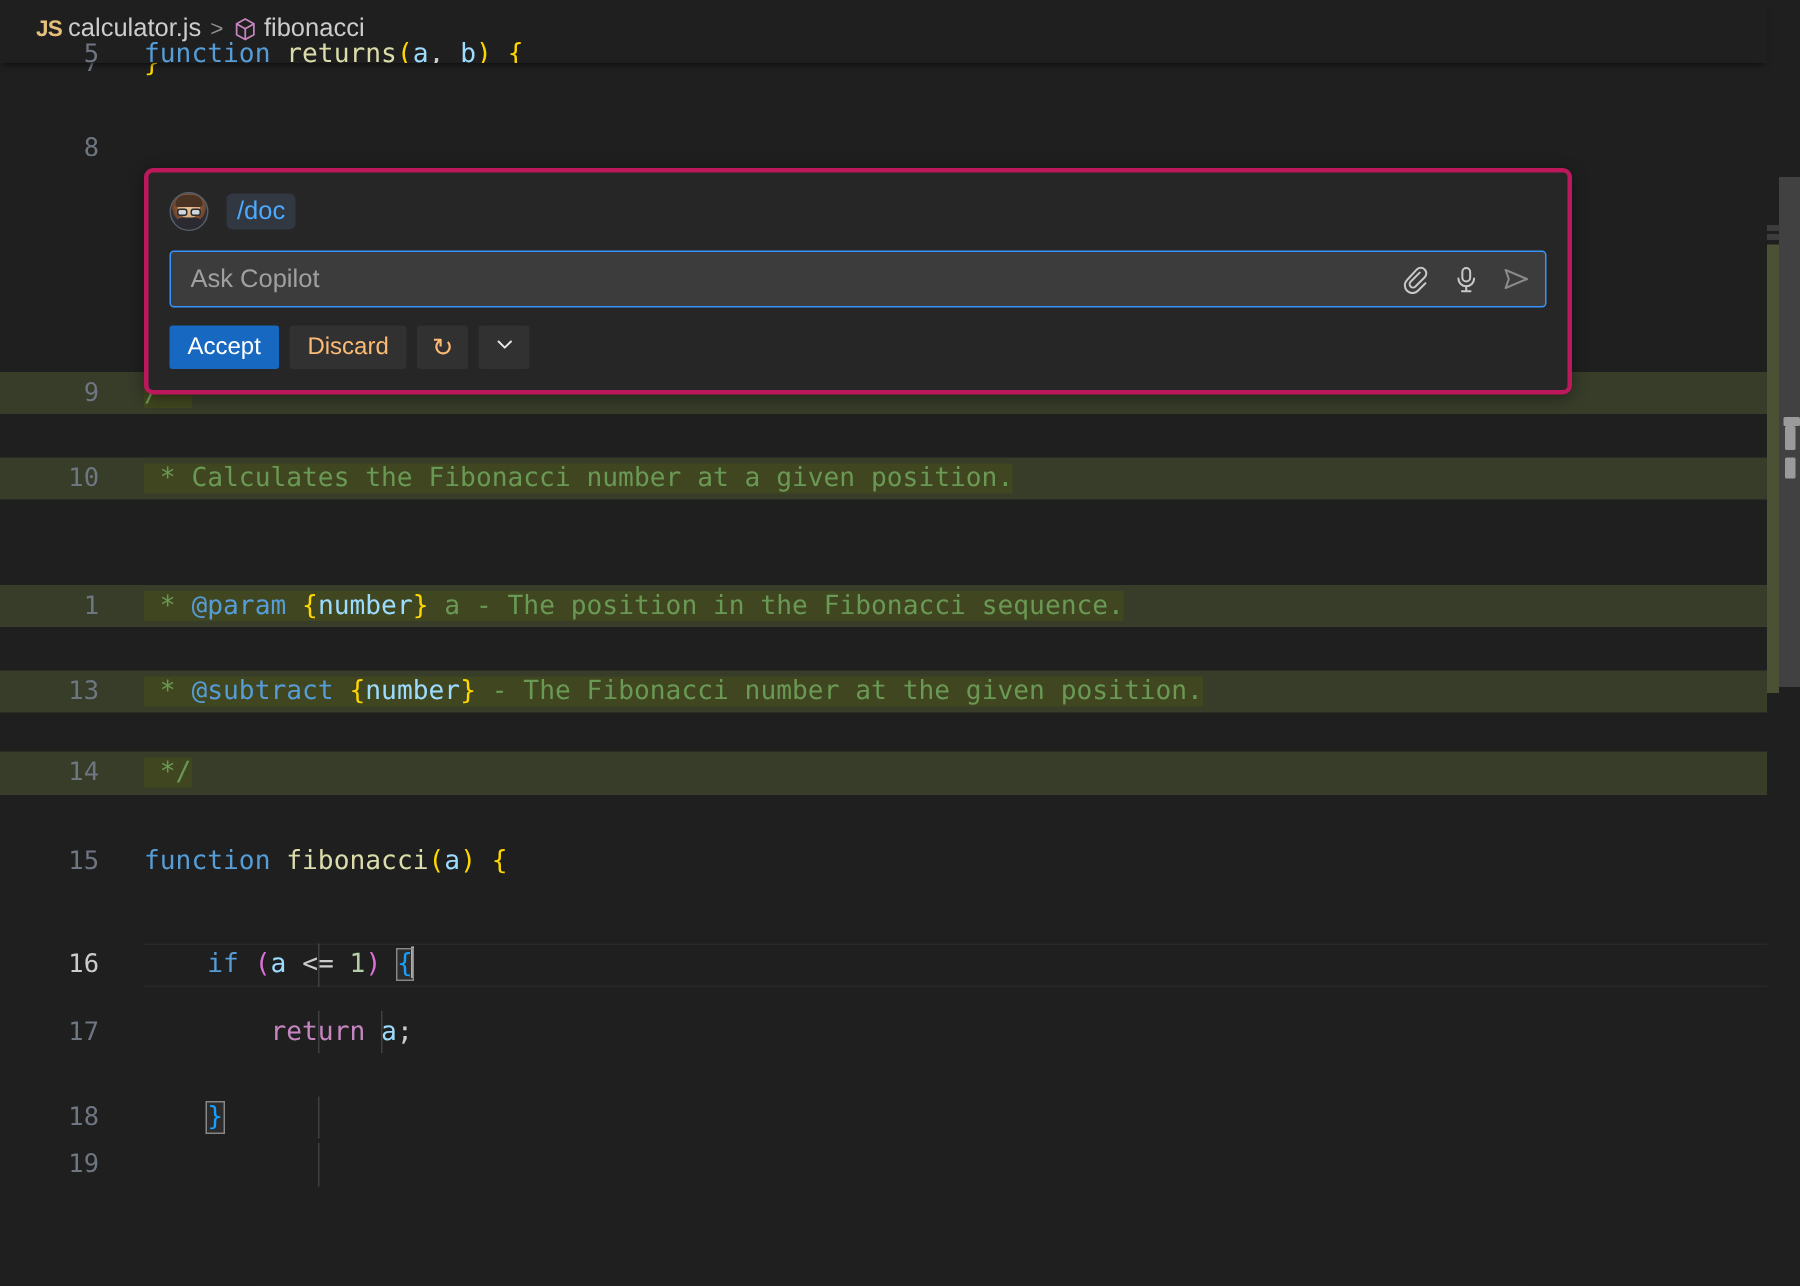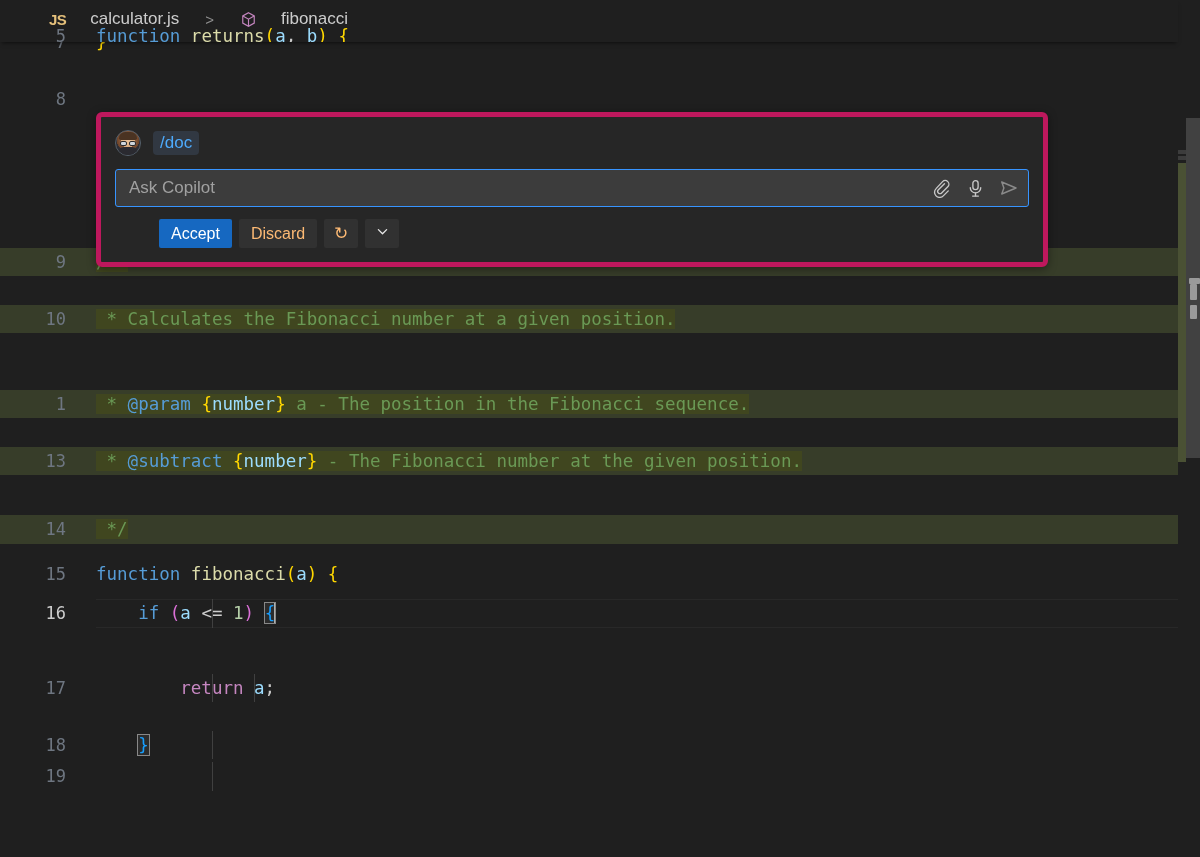--- a/index.html
+++ b/index.html
@@ -104,26 +104,25 @@
     width: 1178px;
     height: 42px;
     background: #1f1f1f;
     z-index: 30;
     box-shadow: 0 3px 4px -2px rgba(0,0,0,0.55);
     overflow: hidden;
   }
   .breadcrumb {
     position: absolute;
     top: 9px; left: 24px;
-    display: flex; align-items: center; gap: 24px;
+    display: flex; align-items: center; gap: 4px;
     font-family: "Liberation Sans", sans-serif;
     font-size: 17px;
     color: #cccccc;
     z-index: 2;
-    margin-left: 25px;
   }
   .js-badge {
     color: #e5c07b;
     font-weight: bold;
     font-size: 15px;
     font-family: "Liberation Sans", sans-serif;
     letter-spacing: -0.5px;
   }
   .bc-sep { color: #909090; font-size: 15px; padding: 0 2px; }
   .bc-icon { display: inline-flex; align-items: center; }
@@ -145,21 +144,21 @@
     font-size: 17.5px;
     white-space: pre;
   }
 
   
   .inline-chat {
     position: absolute;
     left: 96px; top: 112px;
     width: 952px;
     background: #262626;
-    border: 5px solid #be185d;
+    border: 3px solid #be185d;
     border-radius: 6px;
     z-index: 40;
     box-shadow: 0 2px 10px rgba(0,0,0,0.4);
     padding: 12px 14px 14px 14px;
     font-family: "Liberation Sans", sans-serif;
   }
   .ic-head {
     display: flex; align-items: center; gap: 12px;
     height: 28px;
   }
@@ -232,21 +231,21 @@
     padding: 0 12px;
     border: none;
     border-radius: 2px;
     background: #313131;
     color: #fdba74;
     font-size: 16px;
     font-family: "Liberation Sans", sans-serif;
     cursor: pointer;
     display: inline-flex; align-items: center; justify-content: center;
   }
-  .btn.primary { background: #1668c1; color: #ffffff; font-weight: 500; margin-left: 44px; }
+  .btn.primary { background: #1668c1; color: #ffffff; font-weight: 500; }
   .btn.icon-only { width: 34px; padding: 0; font-size: 17px; }
   .btn.chev { width: 34px; padding: 0; }
 
   
   .minimap {
     position: absolute;
     top: 0; right: 14px;
     width: 8px; height: 857px;
     background: #1f1f1f;
   }
@@ -304,31 +303,31 @@
       <div class="line hl" style="top:248.2px">
         <span class="ln">1</span>
         <span class="lc"><span class="seg"><span class="cmt"> * </span><span class="cmt-tag">@param</span><span class="cmt"> </span><span class="cmt-typ">{</span><span class="var">number</span><span class="cmt-typ">}</span><span class="cmt"> a - The position in the Fibonacci sequence.</span></span></span>
       </div>
 
       <div class="line hl" style="top:276.6px">
         <span class="ln">13</span>
         <span class="lc"><span class="seg"><span class="cmt"> * </span><span class="cmt-tag">@subtract</span><span class="cmt"> </span><span class="cmt-typ">{</span><span class="var">number</span><span class="cmt-typ">}</span><span class="cmt"> - The Fibonacci number at the given position.</span></span></span>
       </div>
 
-      <div class="line hl" style="top:317px">
+      <div class="line hl" style="top:303px">
         <span class="ln">14</span>
         <span class="lc"><span class="seg cmt"> */</span></span>
       </div>
 
       <div class="line" style="top:333.4px">
         <span class="ln">15</span>
         <span class="lc"><span class="kw">function</span> <span class="fn">fibonacci</span><span class="par-y">(</span><span class="var">a</span><span class="par-y">)</span> <span class="par-y">{</span></span>
       </div>
 
-      <div class="line activeline" style="top:344px">
+      <div class="line activeline" style="top:374px">
         <span class="ln active">16</span>
         <span class="lc">    <span class="kw">if</span> <span class="par-p">(</span><span class="var">a</span> <span class="punc">&lt;=</span> <span class="num">1</span><span class="par-p">)</span> <span class="brmatch par-b">{</span><span class="cursor"></span></span>
         <span class="guide" style="left:212px"></span>
       </div>
 
       <div class="line" style="top:390.2px">
         <span class="ln">17</span>
         <span class="lc">        <span class="kwc">return</span> <span class="var">a</span><span class="punc">;</span></span>
         <span class="guide" style="left:212px"></span>
         <span class="guide" style="left:254px"></span>

